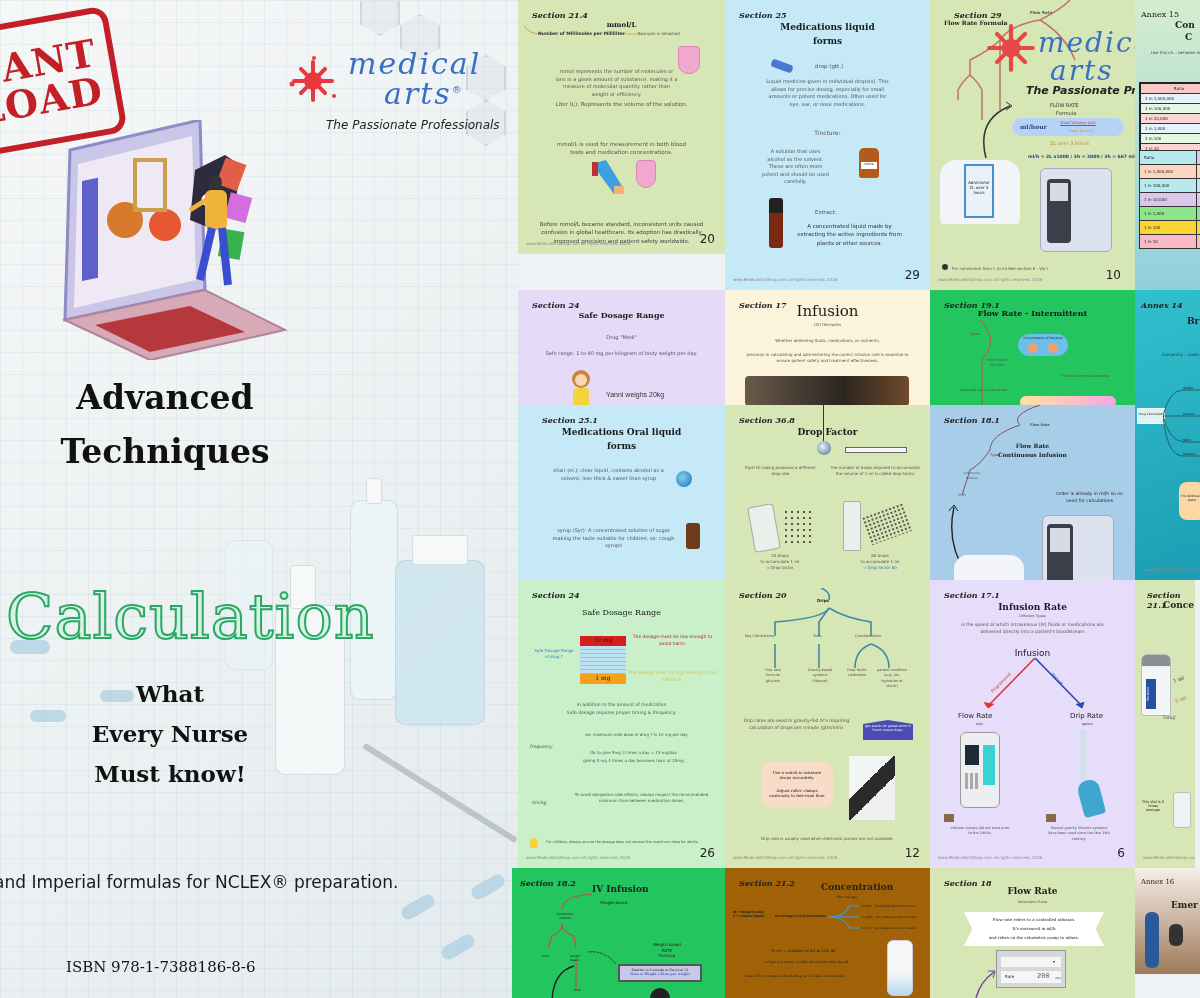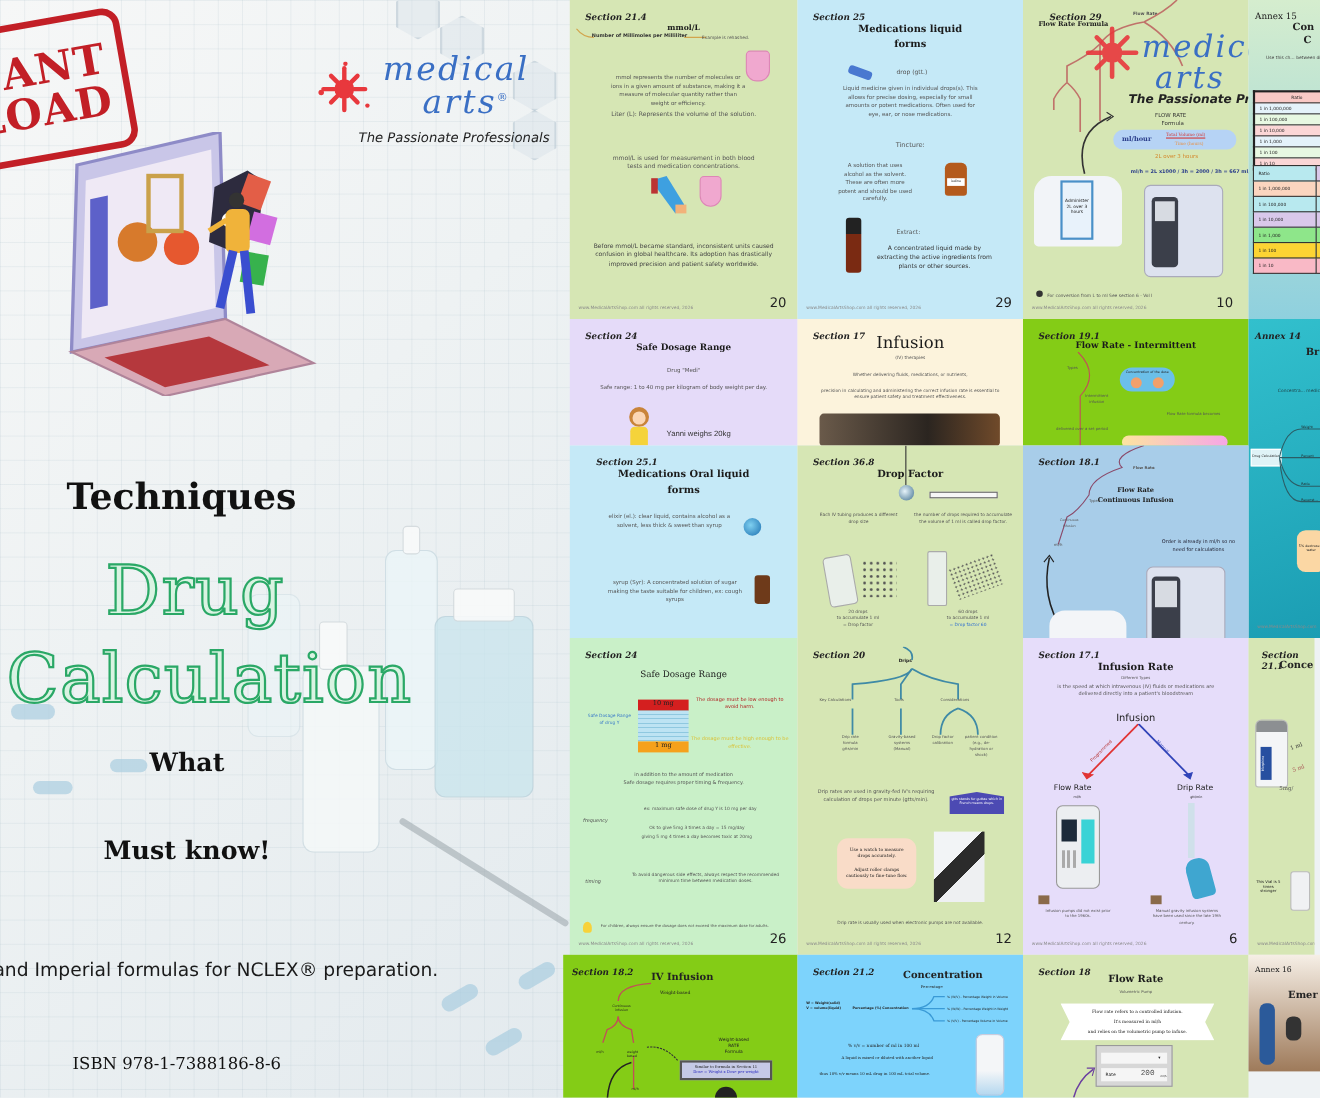--- a/index.html
+++ b/index.html
@@ -63,27 +63,27 @@
   .pg .sec { position: absolute; left: 14px; top: 10px; font-style: italic; font-weight: 700; font-size: 8px; color: #222; }
   .pg .h { position: absolute; left: 0; right: 0; text-align: center; font-weight: 700; color: #1b1b1b; }
   .pg .p { position: absolute; left: 16px; right: 16px; text-align: center; font-family: "DejaVu Sans", sans-serif; font-size: 5px; color: #555; line-height: 1.5; }
   .pg .num { position: absolute; right: 10px; bottom: 8px; font-family: "DejaVu Sans", sans-serif; font-size: 12px; color: #222; }
   .pg .foot { position: absolute; left: 8px; bottom: 8px; font-family: "DejaVu Sans", sans-serif; font-size: 4px; color: #8a8a8a; }
 
   .c-green { background: #d6e6b4; }
   .c-blue { background: #c5e9f7; }
   .c-purple { background: #e5dbf9; }
   .c-cream { background: #fcf3dc; }
-  .c-pink { background: #84cc16; }
+  .c-pink { background: #22c55e; }
   .c-skyblue { background: #a8cde9; }
   .c-mint { background: #c9f0c8; }
   .c-lav { background: #e6ddfa; }
   .c-teal { background: linear-gradient(160deg,#32c0cd,#1b9db3); }
   .c-annex15 { background: linear-gradient(180deg,#d5edce,#8fd0de); }
-  .c-gray { background: #7dd3fc; }
+  .c-gray { background: #a16207; }
   .c-brown { background: linear-gradient(180deg,#f6efe6,#9e7a5a); }
 
   .ic { position: absolute; }
   .tbl { position: absolute; border-collapse: collapse; font-family: "DejaVu Sans", sans-serif; font-size: 4px; }
   .tbl td { border: 1px solid #333; padding: 2px 4px; white-space: nowrap; }
 </style>
 </head>
 <body>
 
 <div class="cover">
@@ -150,31 +150,32 @@
     <rect x="188" y="75" width="22" height="26" fill="#d26ee0" transform="rotate(15 200 85)"></rect>
     <rect x="180" y="110" width="22" height="28" fill="#37b24d" transform="rotate(10 190 125)"></rect>
     <circle cx="168" cy="80" r="8" fill="#fff" stroke="#2d2b3e" stroke-width="3"></circle>
     <circle cx="175" cy="62" r="7" fill="#333"></circle>
     <rect x="165" y="70" width="22" height="40" rx="6" fill="#f0b33a"></rect>
     <line x1="166" y1="80" x2="150" y2="90" stroke="#f0b33a" stroke-width="5"></line>
     <line x1="172" y1="108" x2="160" y2="160" stroke="#3a4ed0" stroke-width="8"></line>
     <line x1="182" y1="108" x2="188" y2="165" stroke="#3a4ed0" stroke-width="8"></line>
   </svg>
 
+  <div class="title-adv" style="top:378px;">Advanced</div>
   <div class="title-adv" style="top:432px;">Techniques</div>
-  <div class="title-drug" style="left:96px;top:500px;">Drug</div>
   <div class="title-drug" style="left:6px;top:580px;">Calculation</div>
   <div class="title-what" style="top:674px;">What</div>
+  <div class="title-what" style="top:714px;">Every Nurse</div>
   <div class="title-what" style="top:754px;">Must know!</div>
 
   <div class="subtitle">and Imperial formulas for NCLEX® preparation.</div>
   <div class="isbn">ISBN 978-1-7388186-8-6</div>
 </div>
 
-<div class="pg c-green" style="left:518px;top:0;width:207px;height:290px;padding-left:20px;">
+<div class="pg c-green" style="left:518px;top:0;width:207px;height:254px;padding-left:20px;">
   <div class="sec">Section 21.4</div>
   <div class="h" style="top:20px;font-size:7px;">mmol/L</div>
   <svg class="ic" style="left:4px;top:26px;width:200px;height:10px;" viewBox="0 0 200 10">
       <path d="M2 0 Q8 8 18 8" stroke="#d2a54d" fill="none"></path>
       <line x1="100" y1="8" x2="120" y2="8" stroke="#d2a54d"></line>
     </svg>
   <div class="p" style="top:31px;left:20px;right:auto;font-size:4.5px;font-weight:700;color:#333;">Number of Millimoles per Milliliter</div>
   <div class="p" style="top:31px;left:120px;right:auto;font-size:4px;">Example is rehashed.</div>
   <div class="ic" style="left:160px;top:46px;width:22px;height:28px;background:#f0a8cf;border-radius:4px 4px 10px 10px;border:1px solid #dd86b6;"></div>
   <div class="p" style="top:68px;left:36px;right:46px;">mmol represents the number of molecules or ions in a given amount of substance, making it a measure of molecular quantity rather than weight or efficiency.</div>

